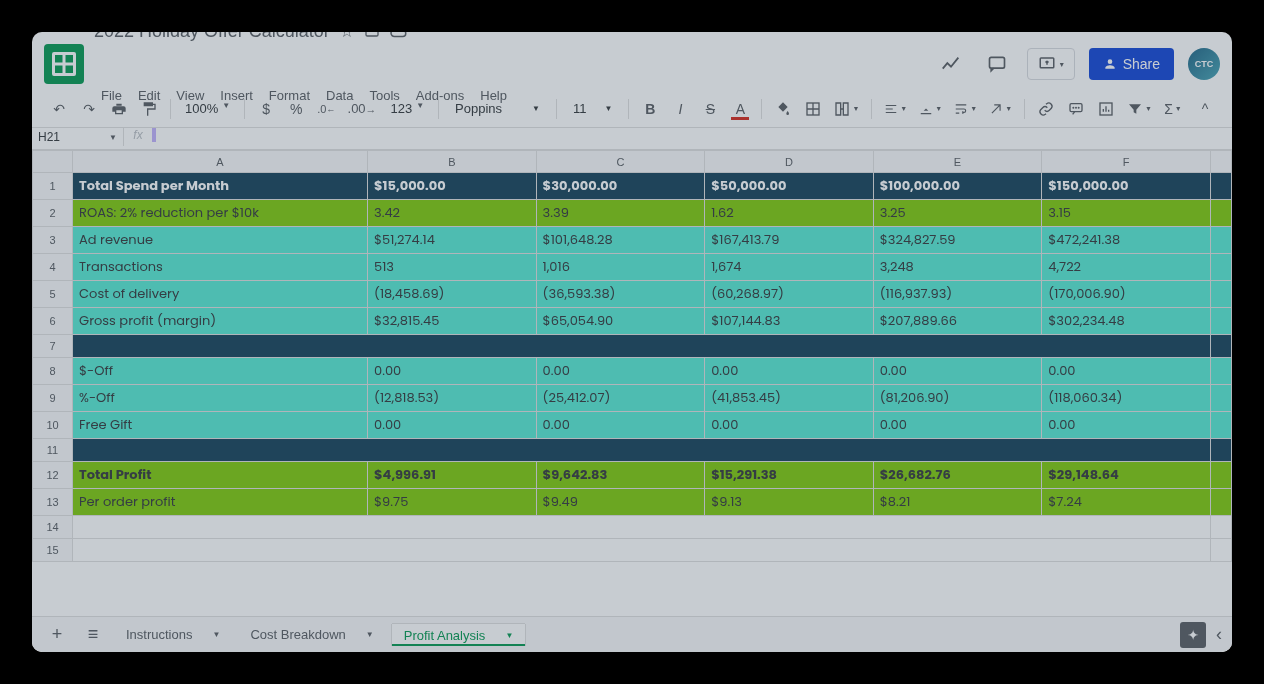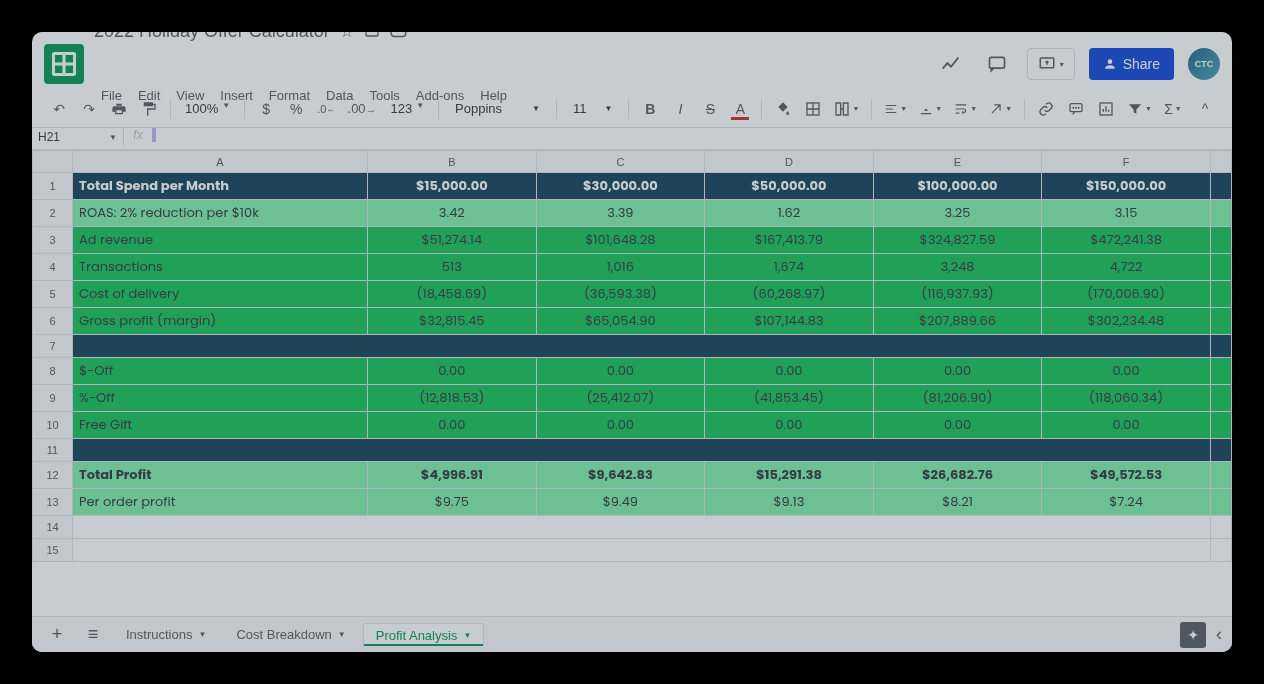--- a/index.html
+++ b/index.html
@@ -216,24 +216,24 @@
   .col-hdr th { height: 22px; }
   .row-hdr {
     width: 38px;
     background: #f8f9fa;
     text-align: center;
     font-size: 10px;
     color: #5f6368;
   }
   .sheet td { padding: 3px 6px; }
   .c-label { text-align: left; font-family: 'Poppins', sans-serif; }
-  .c-num { text-align: center; font-family: 'Poppins', sans-serif; }
+  .c-num { text-align: left; font-family: 'Poppins', sans-serif; }
   .hdr-row td { background: #1f4a61; color: #fff; font-weight: bold; }
-  .white-row td { background: #86efac; }
-  .lt-row td { background: #22c55e; }
+  .white-row td { background: #84cc16; }
+  .lt-row td { background: #5eead4; }
   .spacer-row td { background: #1f4a61; }
   .red { color: #c5221f; }
   .green { color: #188038; }
   .bold { font-weight: bold; }
   .add-row-bar {
     display: flex;
     align-items: center;
     gap: 10px;
     padding: 10px 58px;
     font-size: 13px;
@@ -251,21 +251,21 @@
     gap: 6px;
   }
   .tab-bar .tb-ico {
     width: 30px; text-align:center; color:#5f6368; font-size:18px; cursor:pointer;
   }
   .sheet-tab {
     padding: 8px 12px;
     font-size: 13px;
     color: #5f6368;
     cursor: pointer;
-    display: flex; align-items: center; gap: 6px;
+    display: flex; align-items: center; gap: 20px;
     border-radius: 0;
     height: 22px;
   }
   .sheet-tab.active {
     color: #0f9d58;
     font-weight: 500;
     background: #fff;
     border-top: 2px solid transparent;
     box-shadow: inset 0 -2px 0 #0f9d58, 0 -1px 0 #e0e0e0, -1px 0 0 #e0e0e0, 1px 0 0 #e0e0e0;
   }
@@ -589,21 +589,21 @@
             <td colspan="6"></td>
             <td></td>
           </tr>
       <tr class="white-row">
             <th class="row-hdr">12</th>
         <td class="c-label bold">Total Profit</td>
         <td class="c-num bold">$4,996.91</td>
         <td class="c-num bold">$9,642.83</td>
         <td class="c-num bold">$15,291.38</td>
         <td class="c-num bold">$26,682.76</td>
-        <td class="c-num bold">$49,572.53</td>
+        <td class="c-num bold">$29,148.64</td>
             <td></td>
           </tr>
       <tr class="white-row">
             <th class="row-hdr">13</th>
         <td class="c-label">Per order profit</td>
         <td class="c-num">$9.75</td>
         <td class="c-num">$9.49</td>
         <td class="c-num">$9.13</td>
         <td class="c-num">$8.21</td>
         <td class="c-num">$7.24</td>

